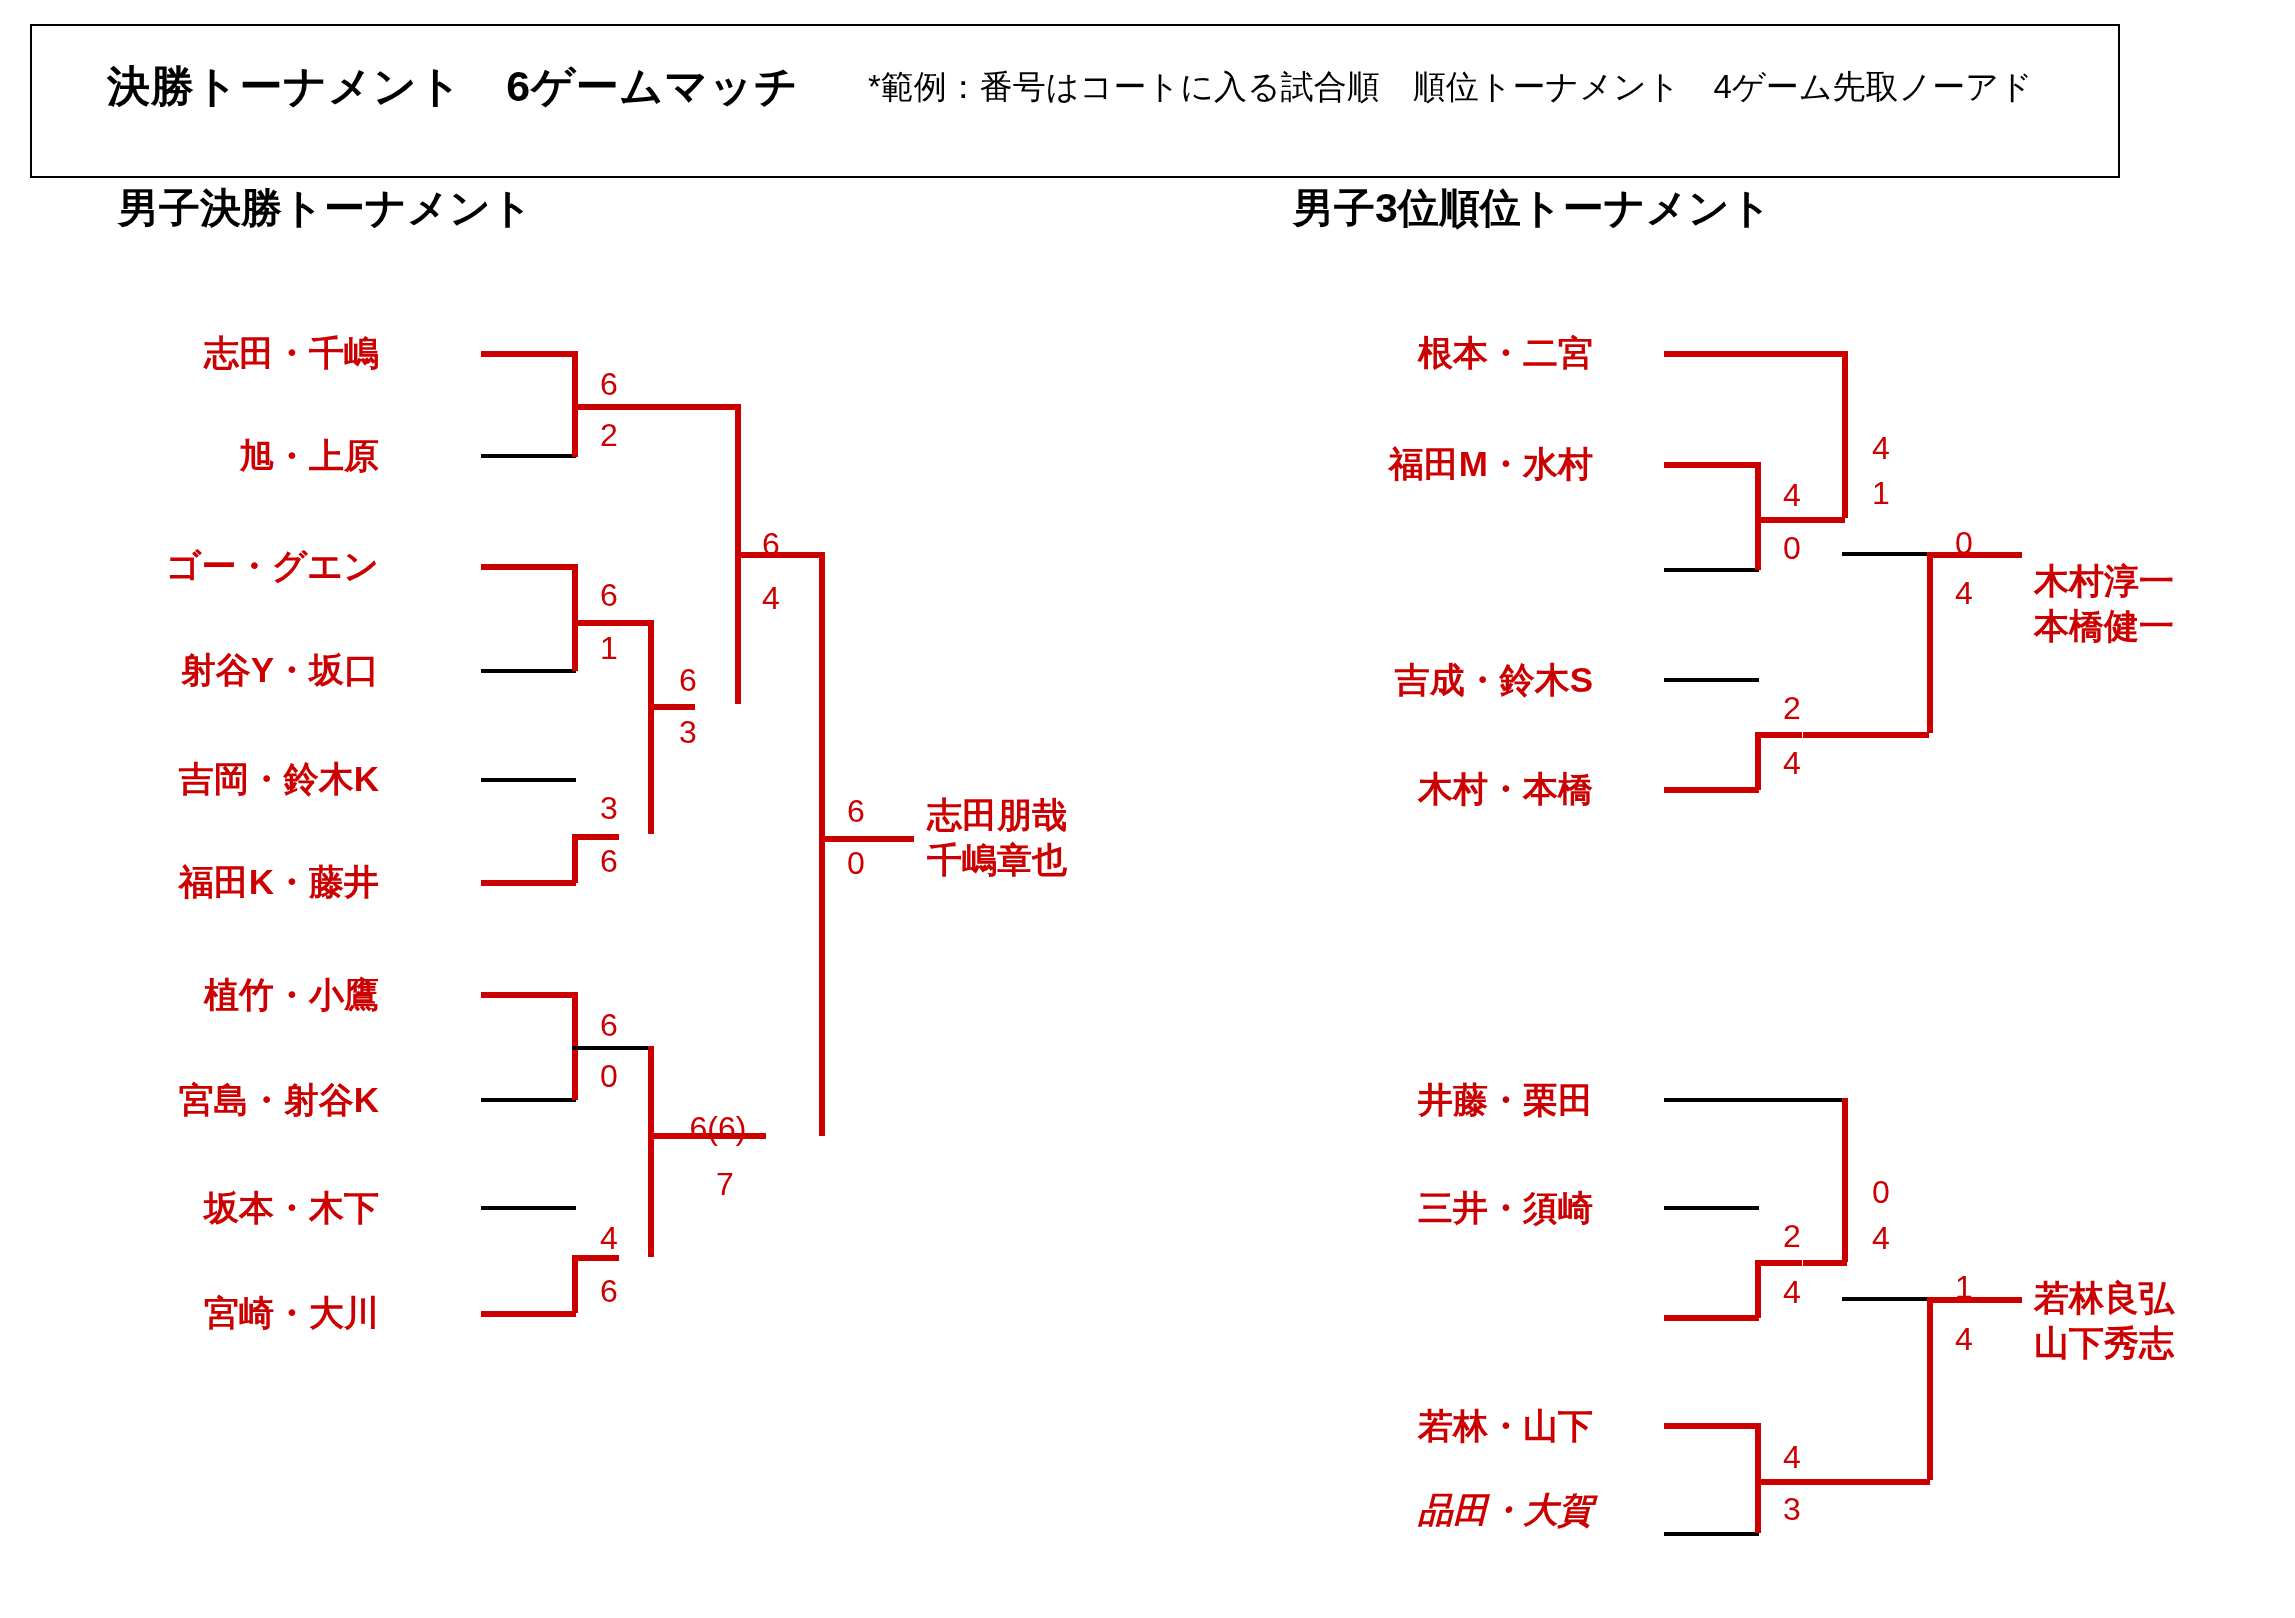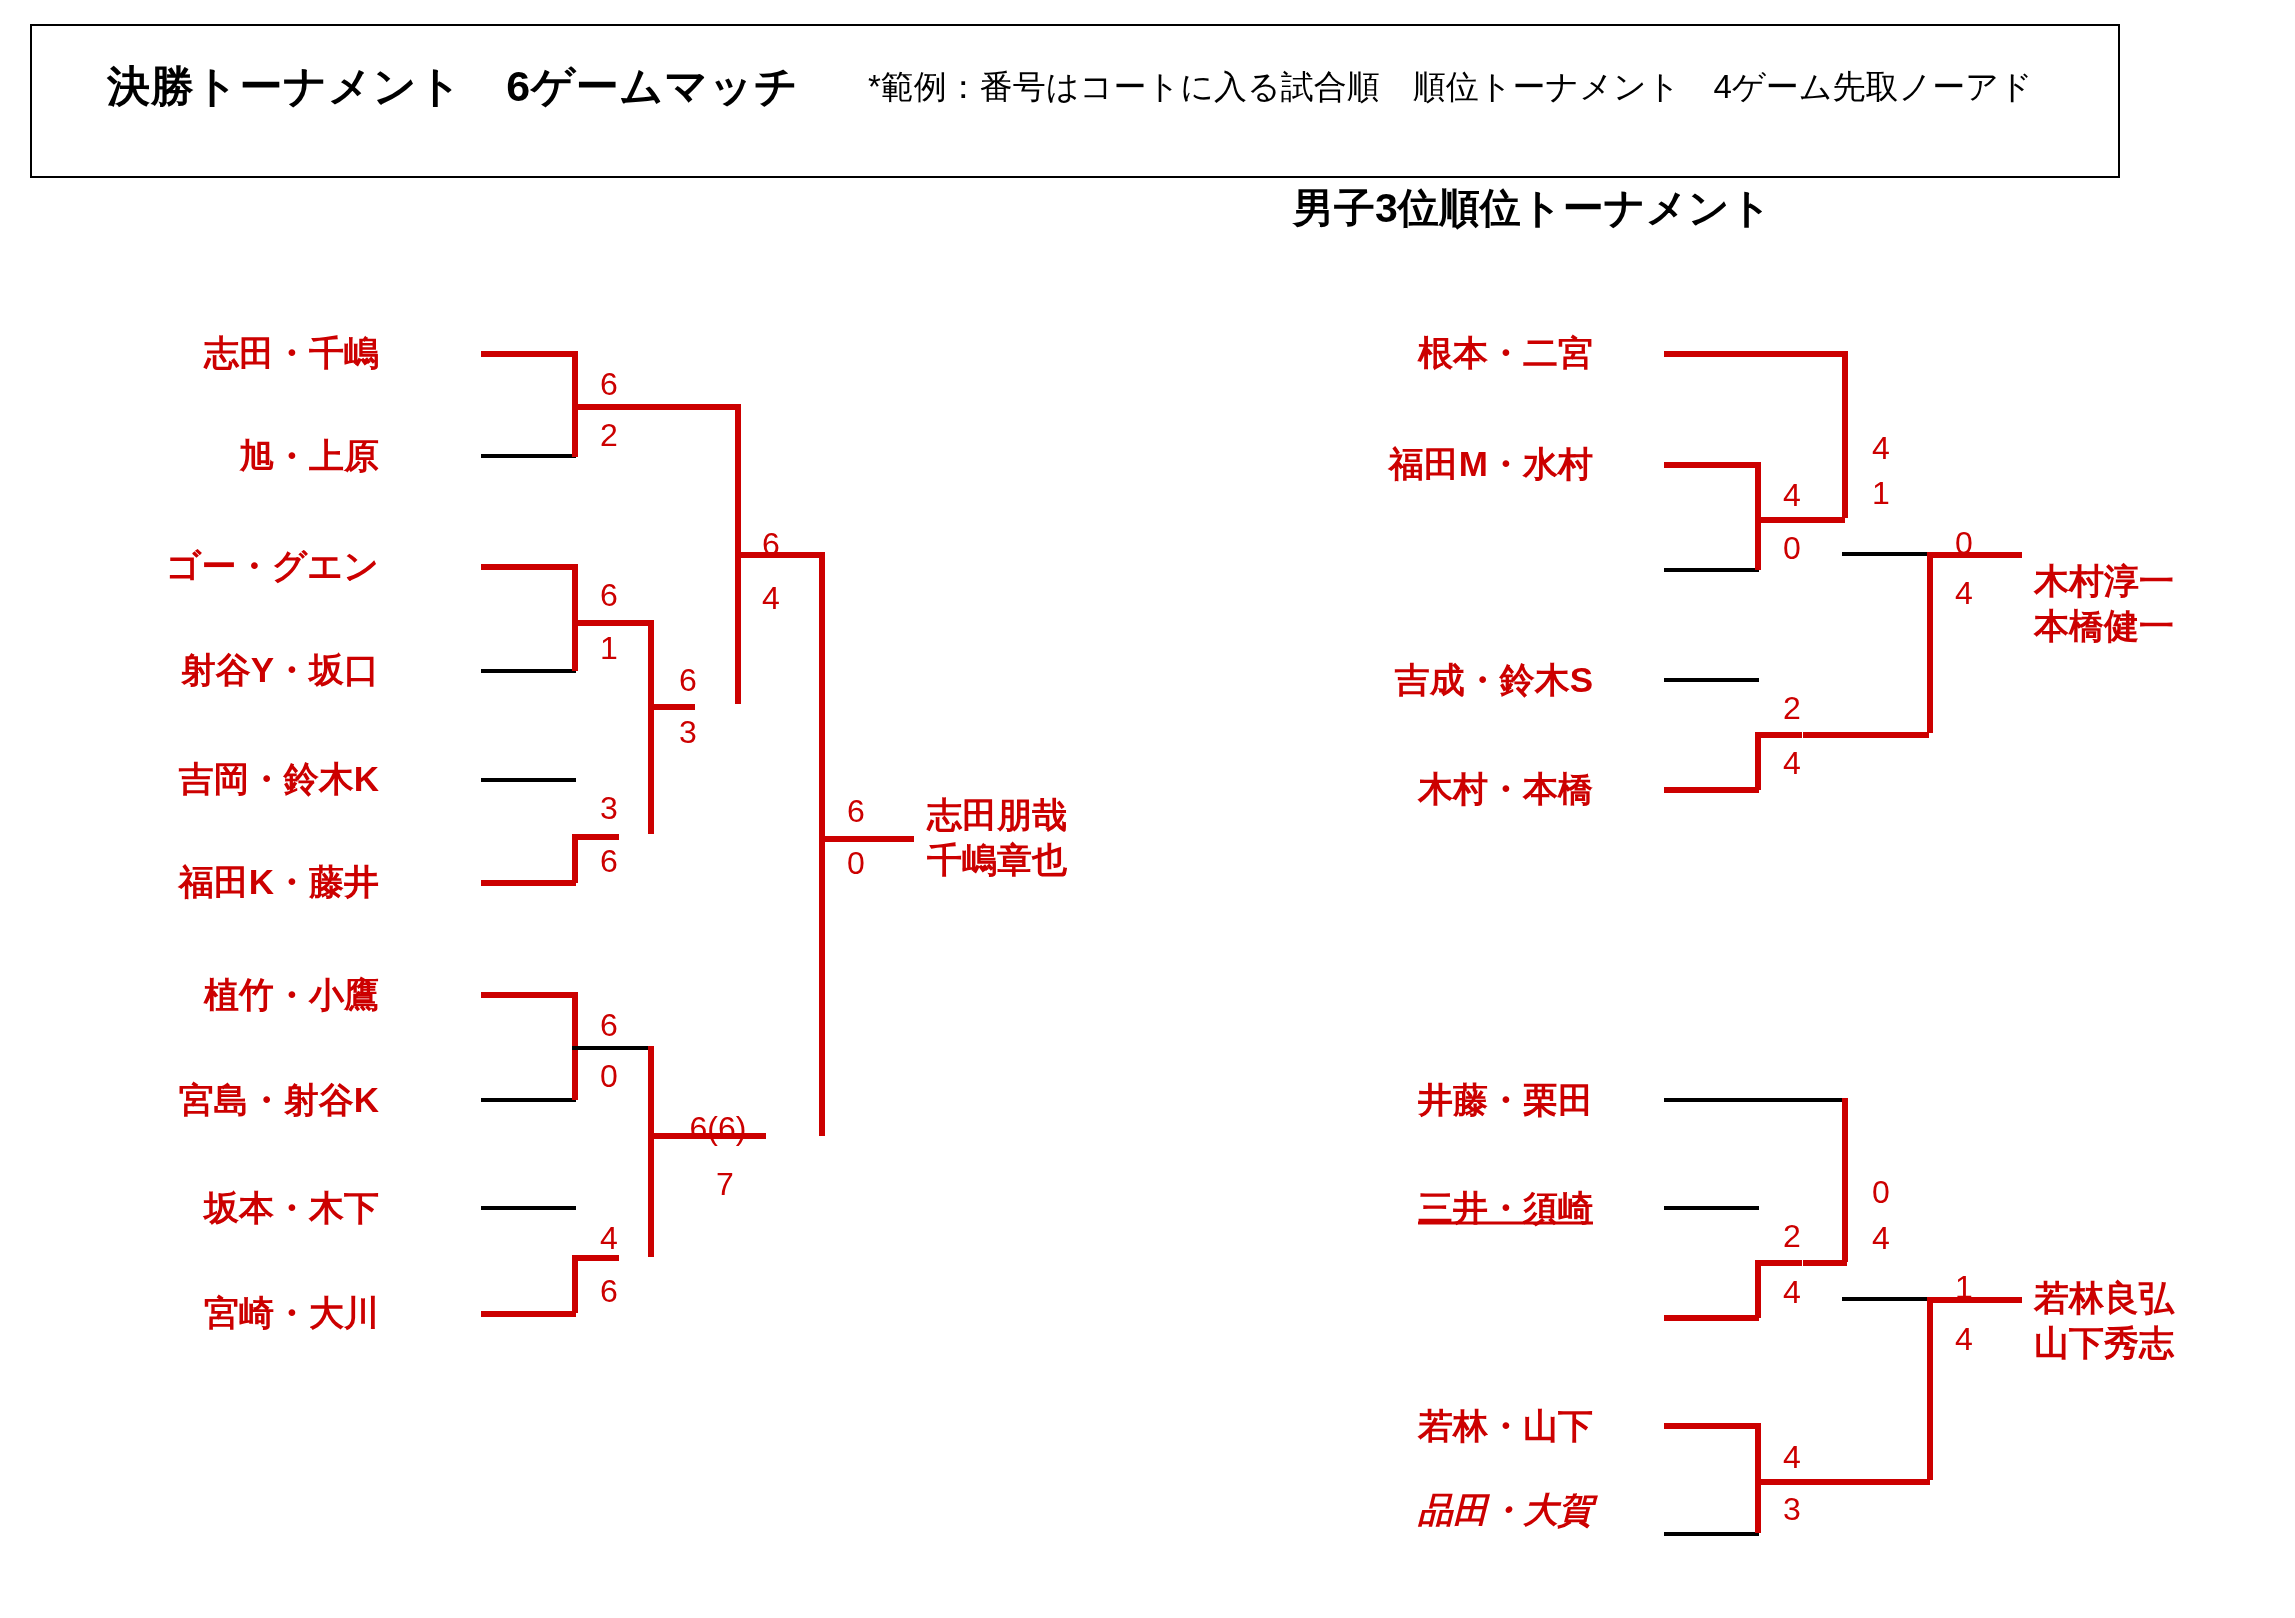--- a/index.html
+++ b/index.html
@@ -103,20 +103,21 @@
 </head>
 <body>
 
 <div class="root">
 
   <div class="header-box">
     <div class="header-title">決勝トーナメント　6ゲームマッチ</div>
     <div class="header-note">*範例：番号はコートに入る試合順　順位トーナメント　4ゲーム先取ノーアド</div>
   </div>
 
+  <div class="section-title" style="left:118px; top:181px;">男子決勝トーナメント</div>
 
   <div class="player left" style="left:79px; top:353px; width:300px;">志田・千嶋</div>
   <div class="player left" style="left:79px; top:456px; width:300px;">旭・上原</div>
   <div class="player left" style="left:79px; top:566px; width:300px;">ゴー・グエン</div>
   <div class="player left" style="left:79px; top:670px; width:300px;">射谷Y・坂口</div>
   <div class="player left" style="left:79px; top:779px; width:300px;">吉岡・鈴木K</div>
   <div class="player left" style="left:79px; top:882px; width:300px;">福田K・藤井</div>
   <div class="player left" style="left:79px; top:995px; width:300px;">植竹・小鷹</div>
   <div class="player left" style="left:79px; top:1100px; width:300px;">宮島・射谷K</div>
   <div class="player left" style="left:79px; top:1208px; width:300px;">坂本・木下</div>
@@ -216,21 +217,21 @@
   <div class="score" style="left:1964px; top:543px;">0</div>
   <div class="score" style="left:1964px; top:593px;">4</div>
 
   <div class="winner" style="left:2034px; top:574px;margin-top:30px;">
     <div>木村淳一</div>
     <div>本橋健一</div>
   </div>
 
 
   <div class="player left" style="left:1246px; top:1100px; width:347px;">井藤・栗田</div>
-  <div class="player left" style="left:1246px; top:1208px; width:347px;text-decoration:underline;">三井・須崎</div>
+  <div class="player left" style="left:1246px; top:1208px; width:347px;">三井・須崎</div>
   <div class="player left" style="left:1246px; top:1426px; width:347px;">若林・山下</div>
   <div class="player left" style="left:1246px; top:1510px; width:347px;font-style:italic;">品田・大賀</div>
 
   <div class="ln h" style="left:1664px; top:1206px; width:95px;"></div>
   <div class="ln h red" style="left:1664px; top:1315px; width:95px;"></div>
   <div class="ln v red" style="left:1755px; top:1260px; height:58px;"></div>
   <div class="ln h red" style="left:1755px; top:1260px; width:47px;"></div>
   <div class="score" style="left:1792px; top:1236px;">2</div>
   <div class="score" style="left:1792px; top:1292px;">4</div>
 

